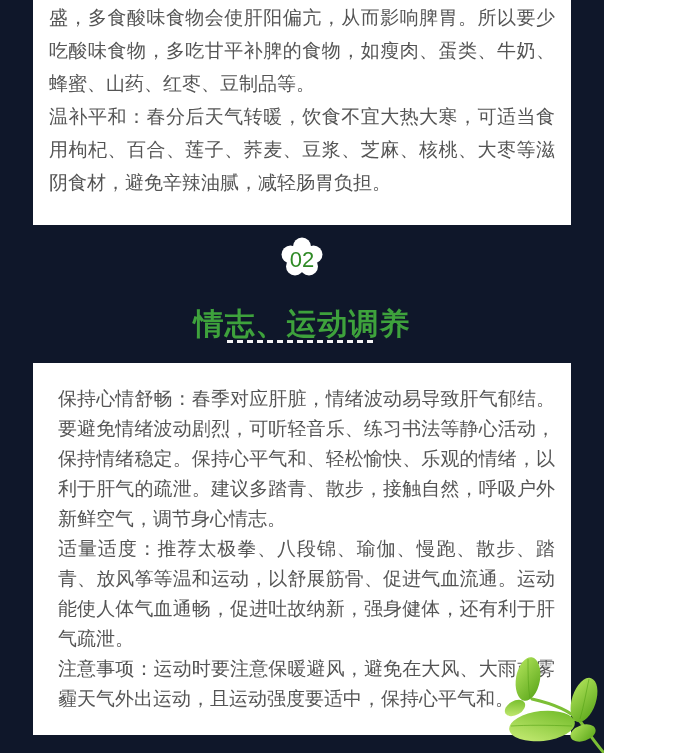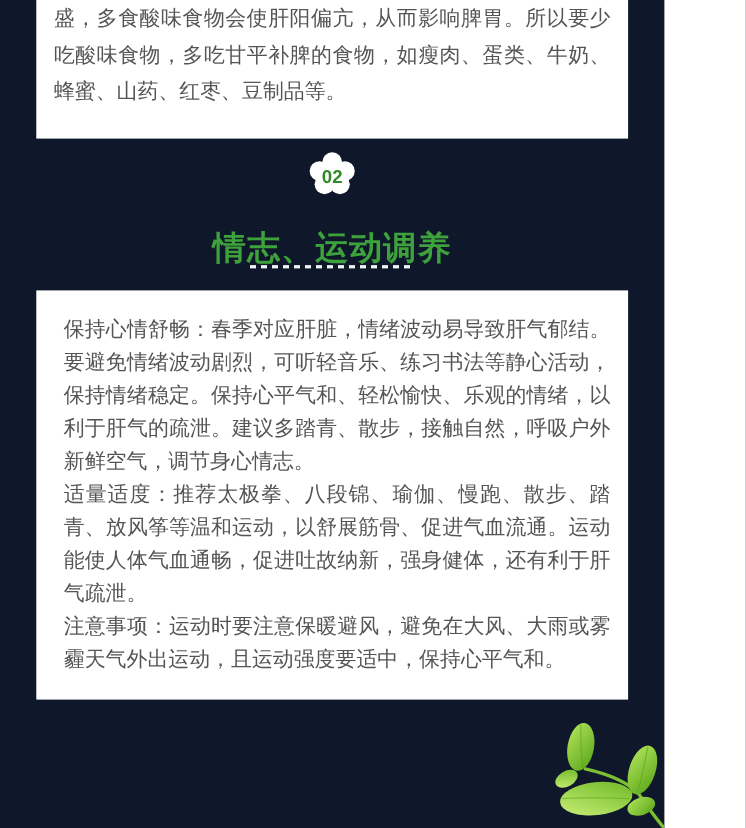--- a/index.html
+++ b/index.html
@@ -40,22 +40,22 @@
     height: 40px;
   }
   .badge svg { position:absolute; left:0; top:0; }
   .badge-num {
     position: absolute;
     left: 0; top: 3px;
     width: 100%; height: 100%;
     display: flex;
     align-items: center;
     justify-content: center;
-    font-size: 17px;
-    font-weight: bold;
+    font-size: 22px;
+    font-weight: normal;
     color: #2f8a25;
   }
   .section-title {
     position: absolute;
     top: 79px;
     left: 0;
     width: 100%;
     margin: 0;
     text-align: center;
     font-size: 30px;
@@ -80,20 +80,21 @@
     bottom: 0;
   }
 </style>
 </head>
 <body>
 
 <div class="page">
 
   <section class="card card-diet">
     <p>盛，多食酸味食物会使肝阳偏亢，从而影响脾胃。所以要少吃酸味食物，多吃甘平补脾的食物，如瘦肉、蛋类、牛奶、蜂蜜、山药、红枣、豆制品等。</p>
+    <p>温补平和：春分后天气转暖，饮食不宜大热大寒，可适当食用枸杞、百合、莲子、荞麦、豆浆、芝麻、核桃、大枣等滋阴食材，避免辛辣油腻，减轻肠胃负担。</p>
   </section>
 
   <section class="divider">
     <div class="badge">
       <svg width="44" height="40" viewBox="0 0 44 40">
         <g fill="#ffffff">
           <circle cx="22" cy="9.5" r="9"></circle>
           <circle cx="10.5" cy="17.5" r="9"></circle>
           <circle cx="33.5" cy="17.5" r="9"></circle>
           <circle cx="15" cy="29.5" r="9"></circle>

